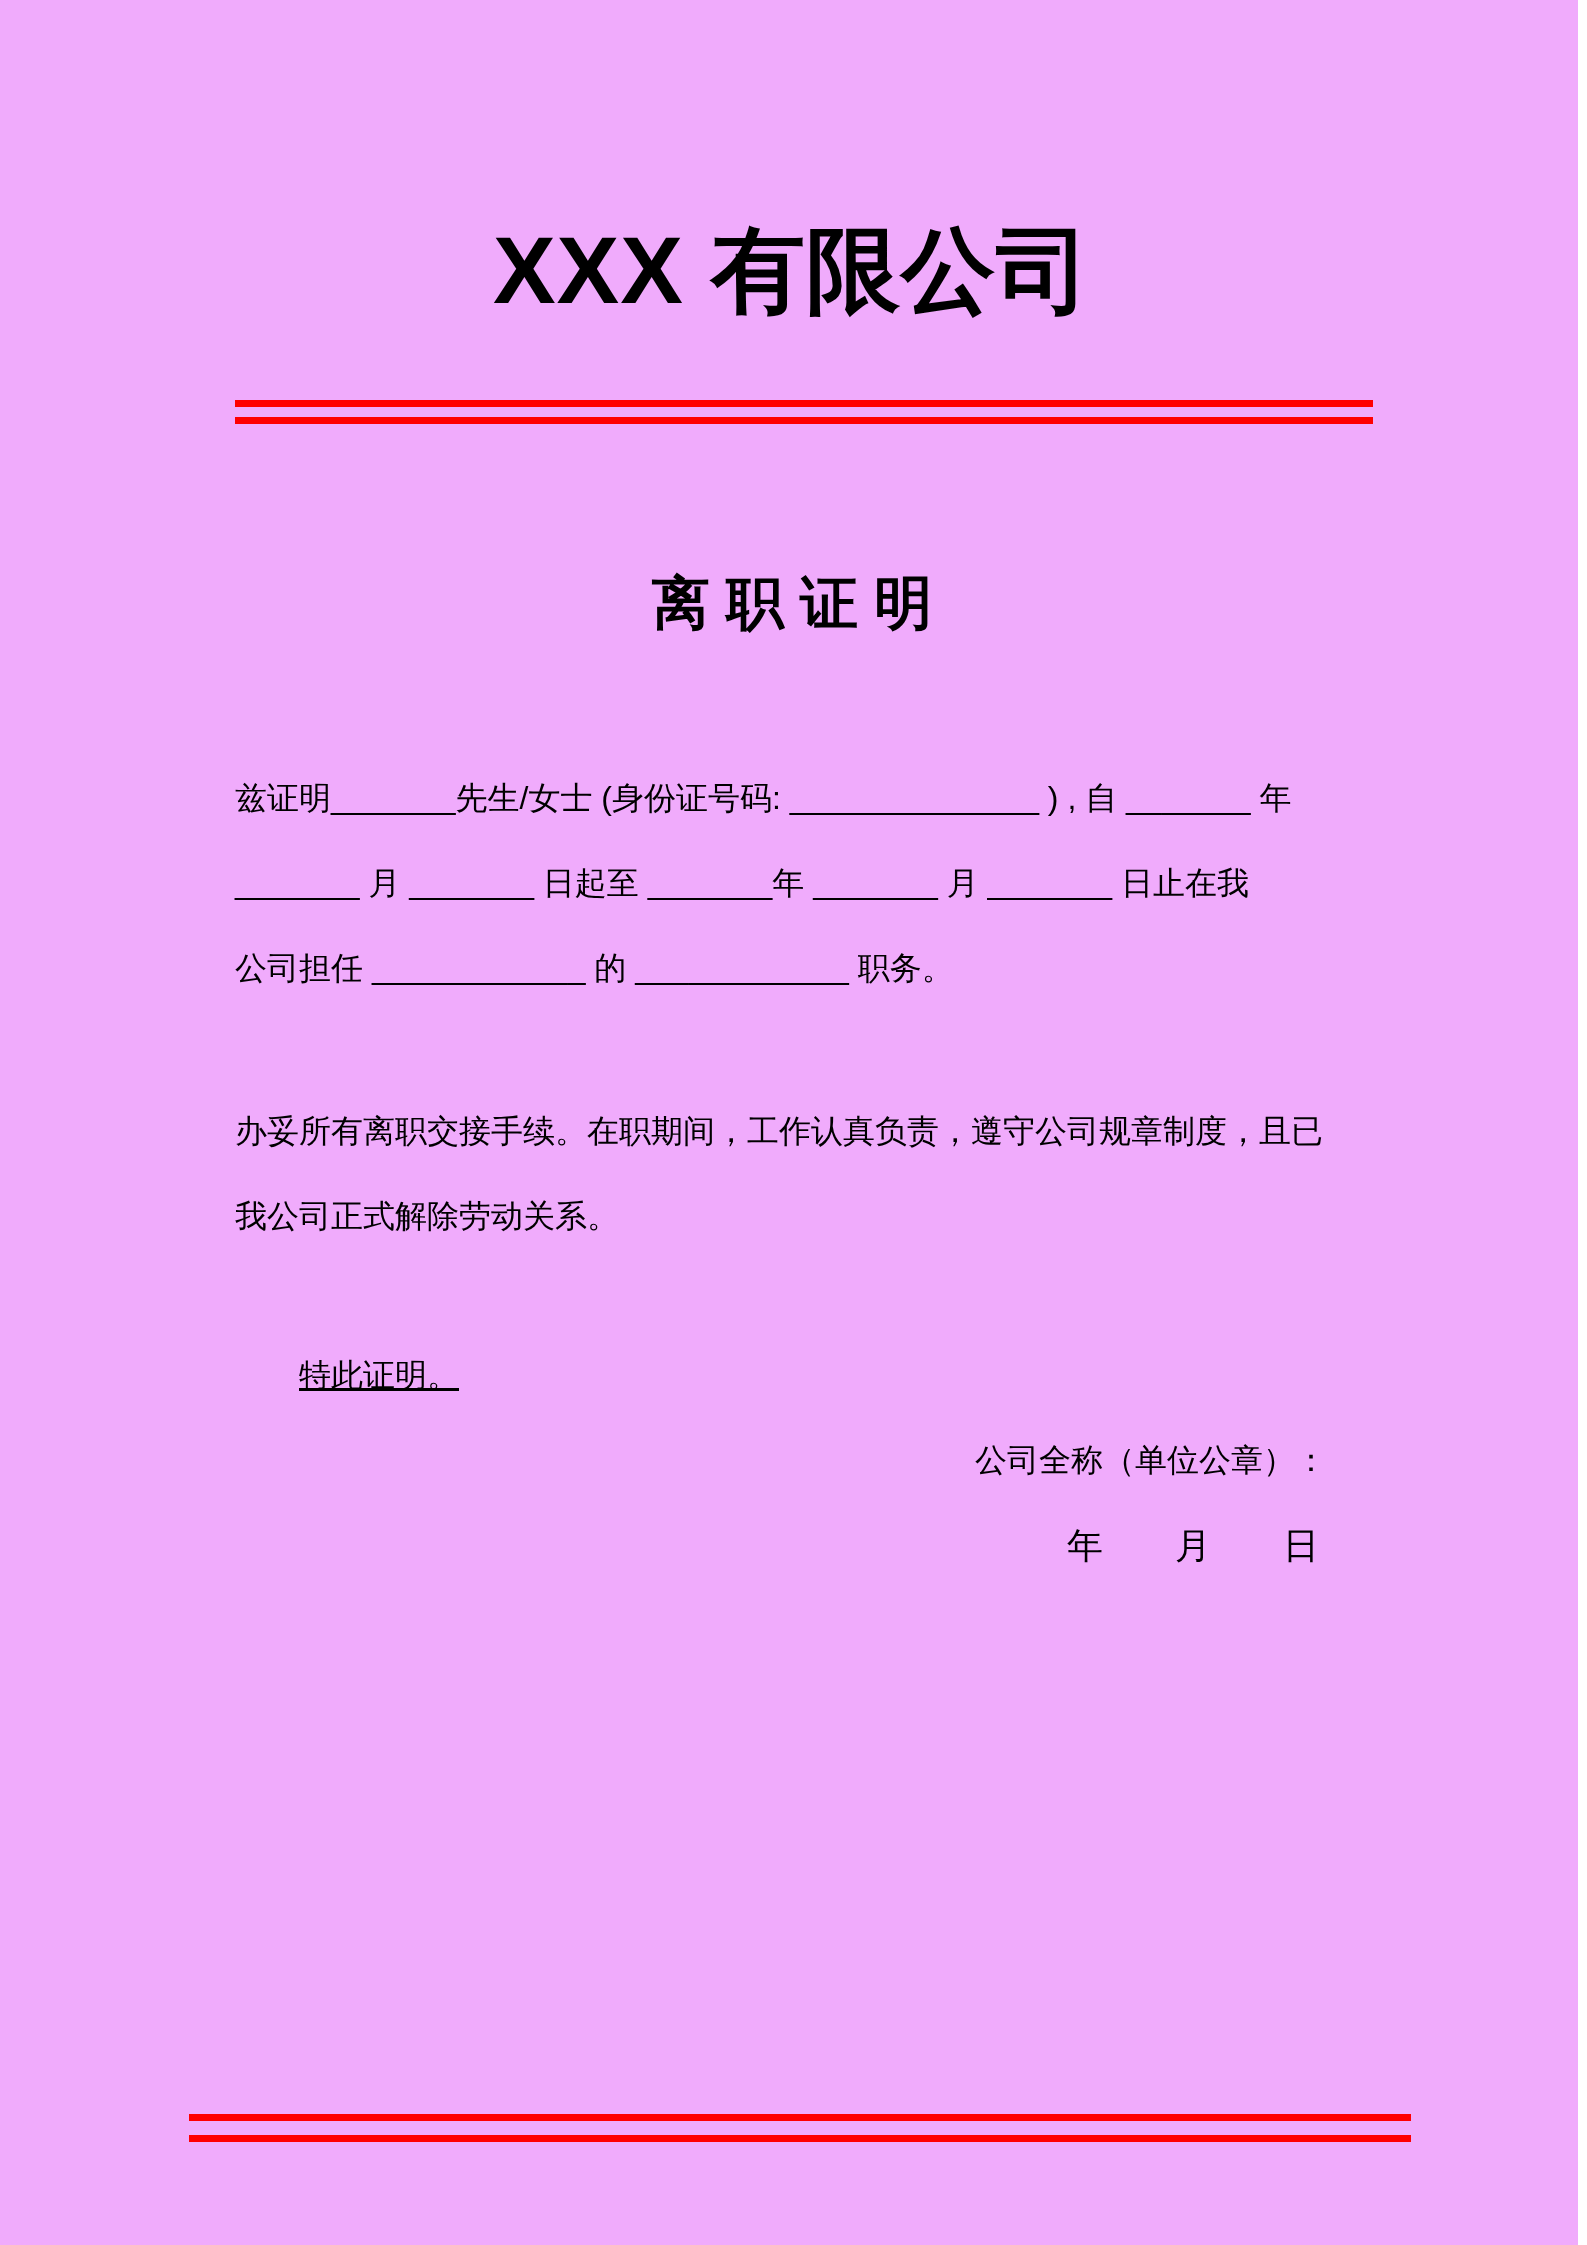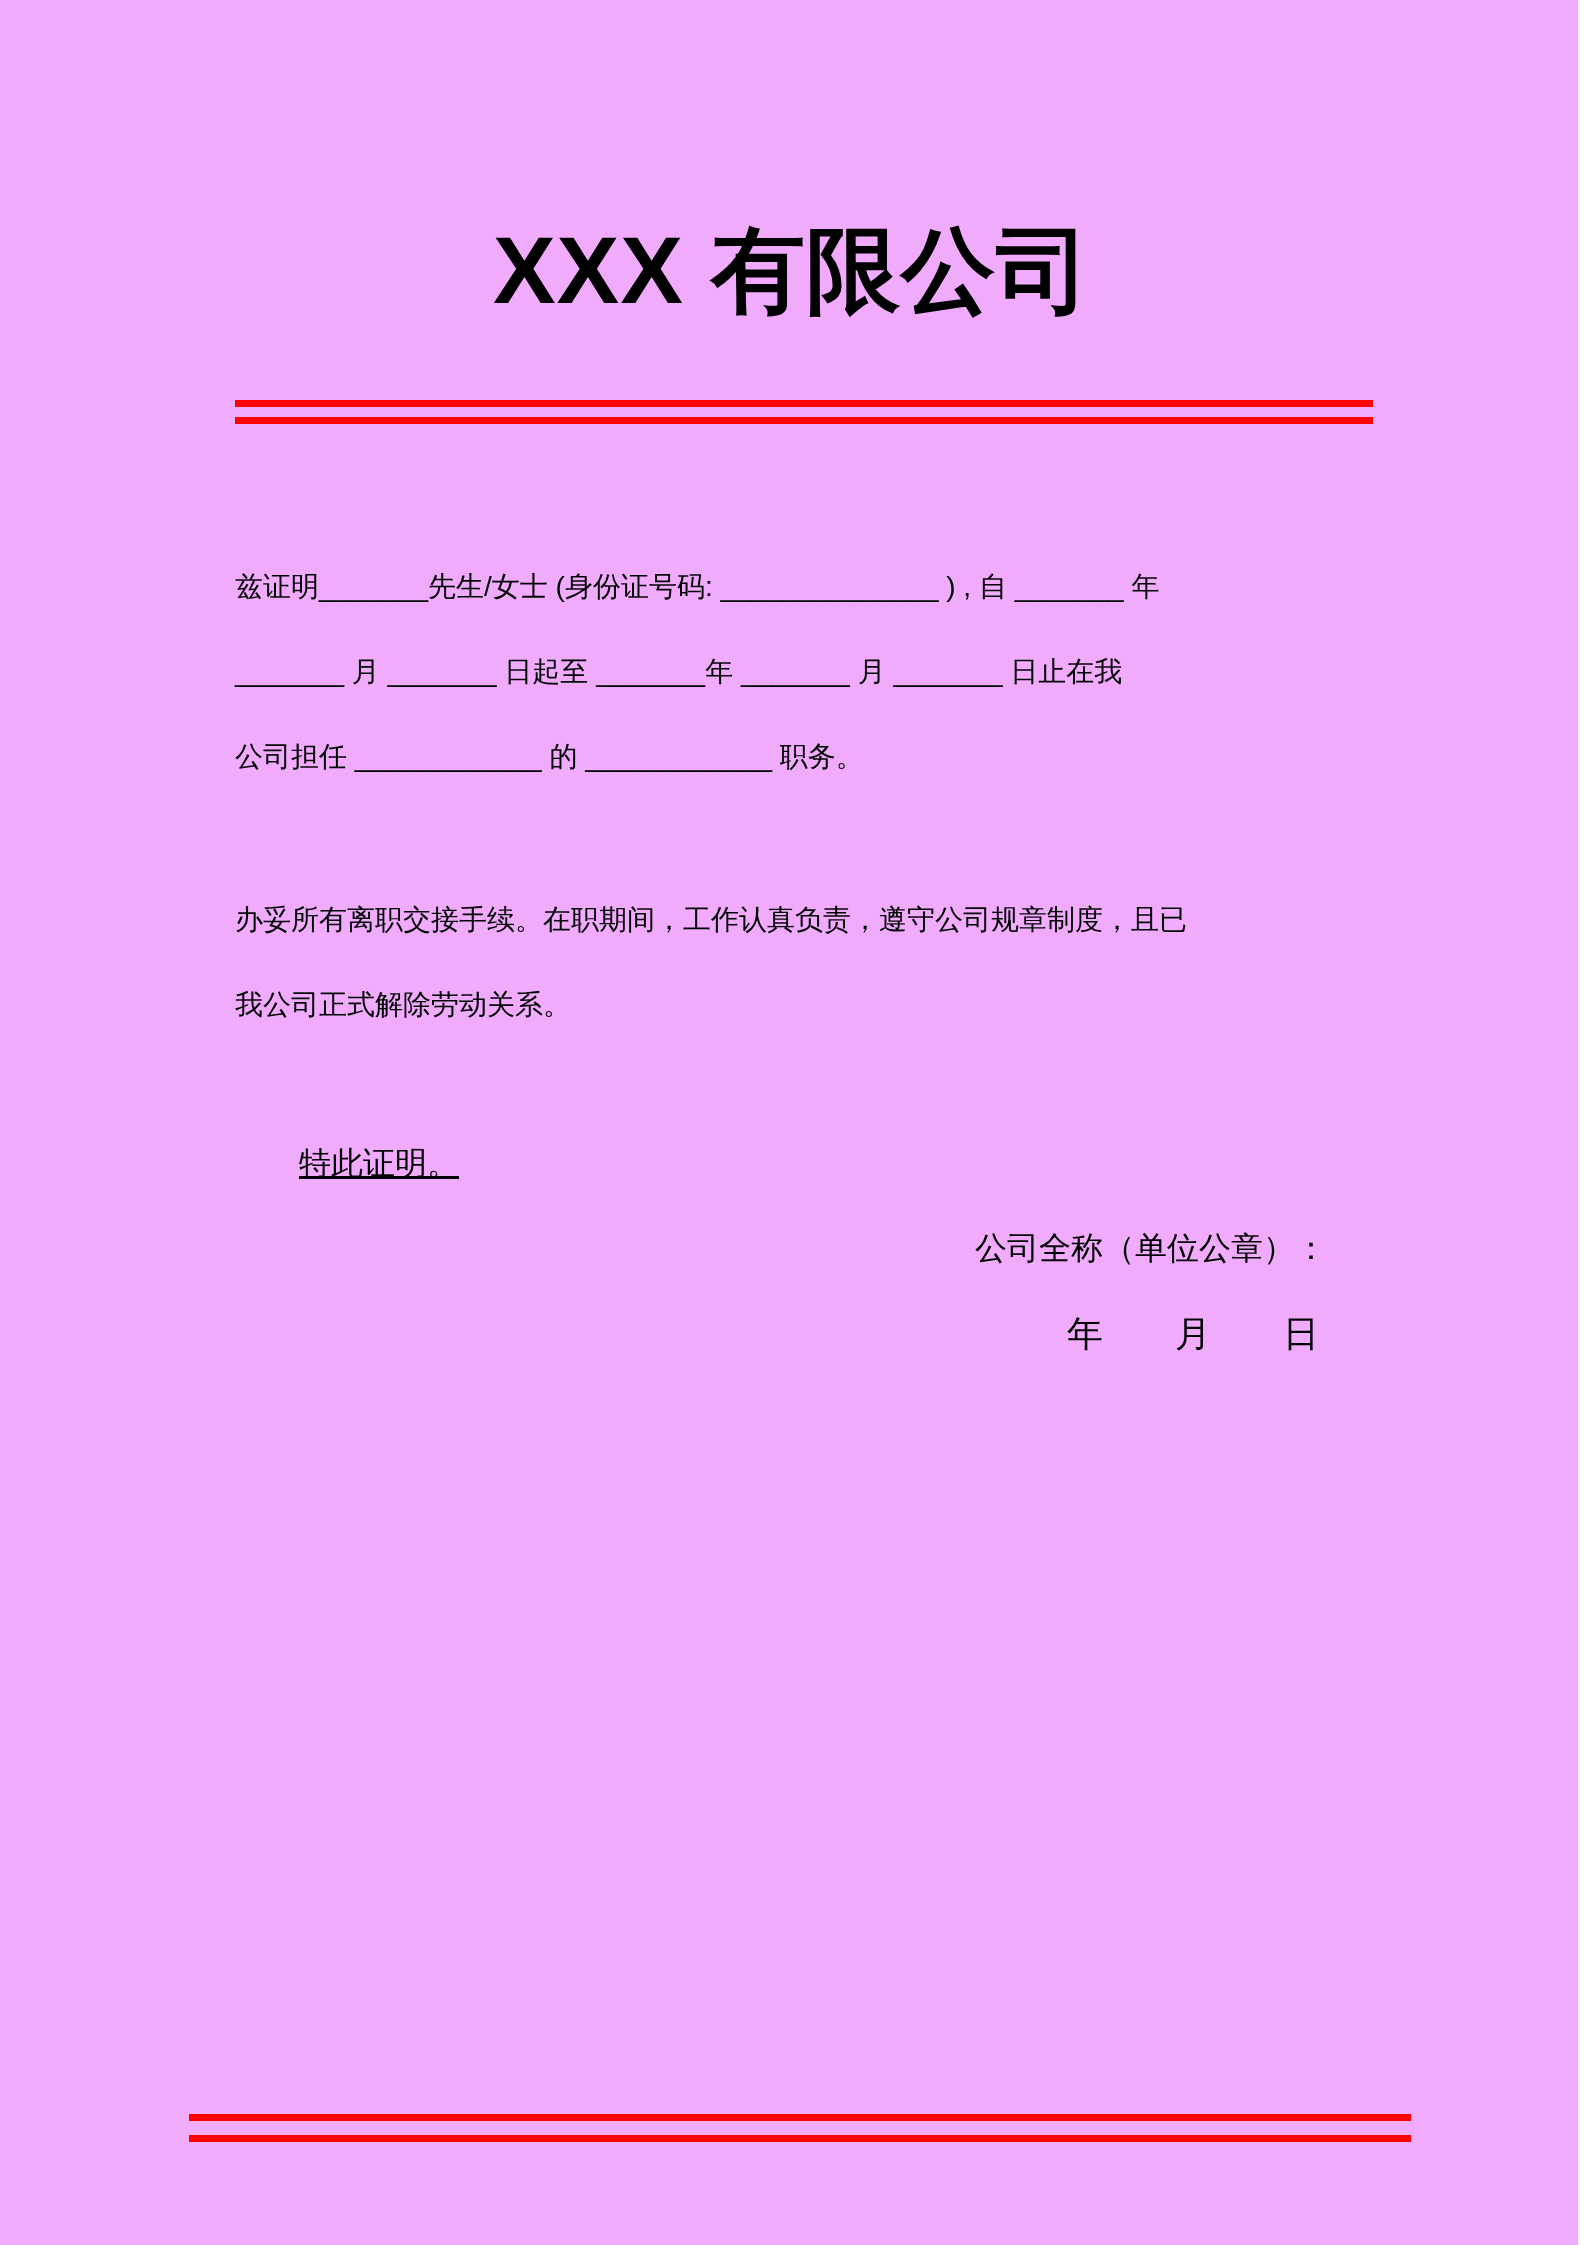--- a/index.html
+++ b/index.html
@@ -46,21 +46,21 @@
   .cert-heading {
     margin-top: 146px;
     font-size: 58px;
     font-weight: bold;
     line-height: 1.15;
     text-align: center;
     white-space: nowrap;
   }
   .bodytext {
     margin-top: 120px;
-    font-size: 28px;
+    font-size: 32px;
     line-height: 85px;
   }
   .bodyline {
     white-space: pre;
   }
   .para:nth-child(1) { margin-bottom: 78px; }
   .para:nth-child(2) { margin-bottom: 74px; }
   .para:nth-child(3) { margin-bottom: 94px; }
   .closing-line {
     font-size: 32px;
@@ -98,20 +98,21 @@
 <div class="page">
   <div class="content">
 
     <div class="company-title">XXX 有限公司</div>
 
     <div class="rule-top">
       <div class="rline"></div>
       <div class="rline"></div>
     </div>
 
+    <div class="cert-heading">离 职 证 明</div>
 
     <div class="bodytext">
         <div class="para">
           <div class="bodyline">兹证明_______先生/女士 (身份证号码: ______________ ) , 自 _______ 年</div>
           <div class="bodyline">_______ 月 _______ 日起至 _______年 _______ 月 _______ 日止在我</div>
           <div class="bodyline">公司担任 ____________ 的 ____________ 职务。</div>
         </div>
         <div class="para">
           <div class="bodyline">办妥所有离职交接手续。在职期间，工作认真负责，遵守公司规章制度，且已</div>
           <div class="bodyline">我公司正式解除劳动关系。</div>

